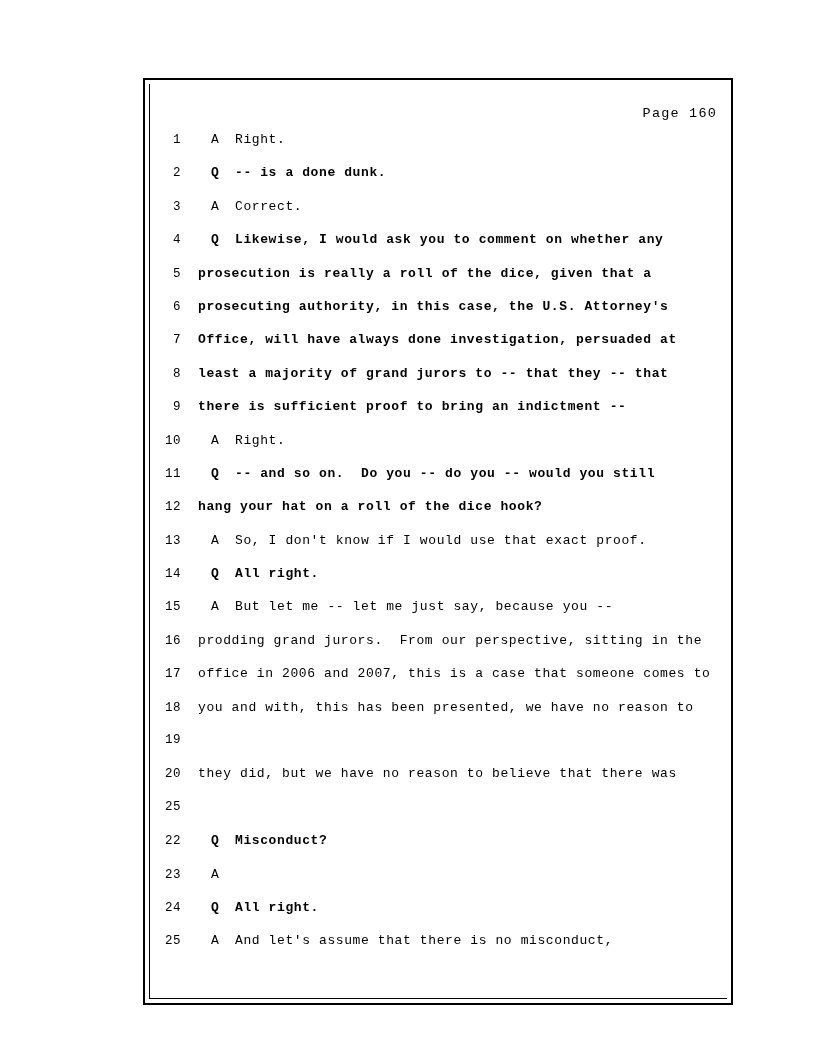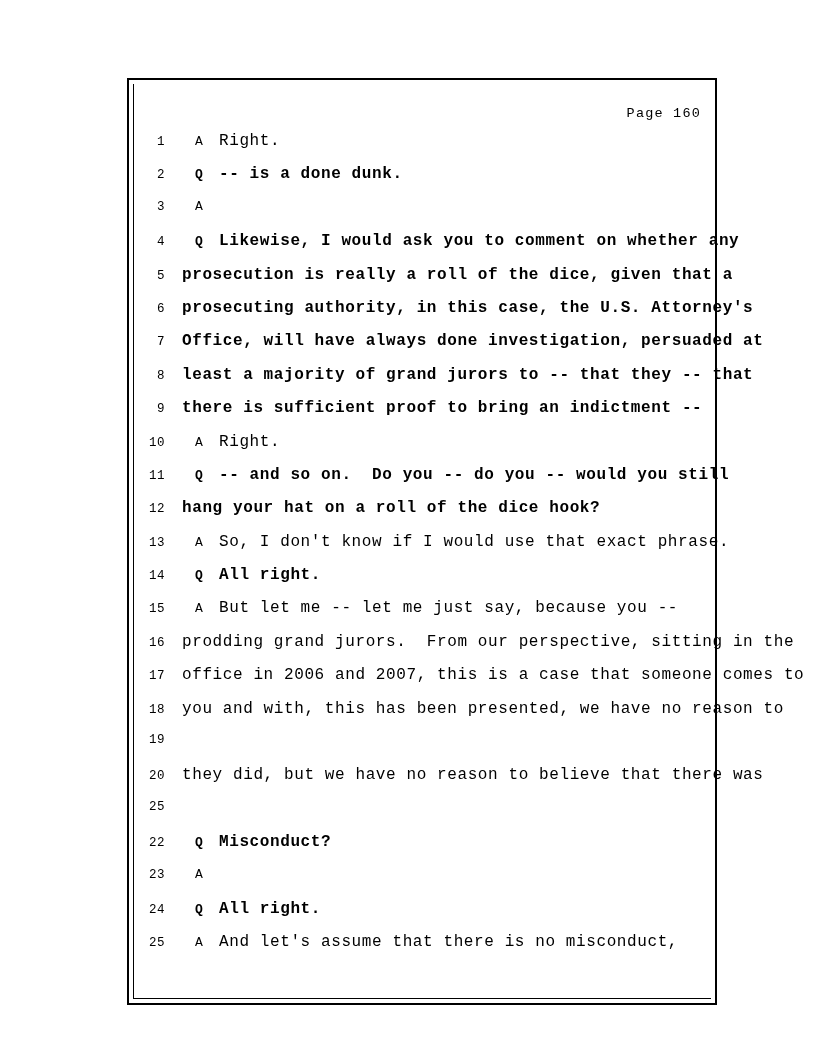--- a/index.html
+++ b/index.html
@@ -19,21 +19,21 @@
     position: absolute;
     left: 0;
     top: 0;
     width: 816px;
     height: 1056px;
     background: #ffffff;
   }
   
   .frame {
     position: absolute;
-    left: 127px;
+    left: 143px;
     top: 78px;
     width: 590px;
     height: 927px;
     border: 2px solid #000;
     background: #ffffff;
     box-sizing: border-box;
   }
   .frame::after {
     content: "";
     position: absolute;
@@ -78,21 +78,21 @@
   .speaker {
     width: 46px;
     min-width: 46px;
     font-size: 13px;
     letter-spacing: 0.8px;
     padding-left: 22px;
     box-sizing: border-box;
   }
   .text {
     flex: 1;
-    font-size: 16px;
+    font-size: 13px;
     letter-spacing: 0.6px;
     white-space: pre;
   }
   .bold .speaker, .bold .text {
     font-weight: bold;
   }
   
   .cont .speaker {
     width: 0;
     min-width: 0;
@@ -115,20 +115,21 @@
           <span class="text">Right.</span>
         </div>
         <div class="line bold">
           <span class="lineno">2</span>
           <span class="speaker">Q</span>
           <span class="text">-- is a done dunk.</span>
         </div>
         <div class="line">
           <span class="lineno">3</span>
           <span class="speaker">A</span>
+          <span class="text">Correct.</span>
         </div>
         <div class="line bold">
           <span class="lineno">4</span>
           <span class="speaker">Q</span>
           <span class="text">Likewise, I would ask you to comment on whether any</span>
         </div>
         <div class="line bold cont">
           <span class="lineno">5</span>
           <span class="speaker"></span>
           <span class="text">prosecution is really a roll of the dice, given that a</span>
@@ -164,21 +165,21 @@
           <span class="text">-- and so on.  Do you -- do you -- would you still</span>
         </div>
         <div class="line bold cont">
           <span class="lineno">12</span>
           <span class="speaker"></span>
           <span class="text">hang your hat on a roll of the dice hook?</span>
         </div>
         <div class="line">
           <span class="lineno">13</span>
           <span class="speaker">A</span>
-          <span class="text">So, I don't know if I would use that exact phrase.</span>
+          <span class="text">So, I don't know if I would use that exact proof.</span>
         </div>
         <div class="line bold">
           <span class="lineno">14</span>
           <span class="speaker">Q</span>
           <span class="text">All right.</span>
         </div>
         <div class="line">
           <span class="lineno">15</span>
           <span class="speaker">A</span>
           <span class="text">But let me -- let me just say, because you --</span>

